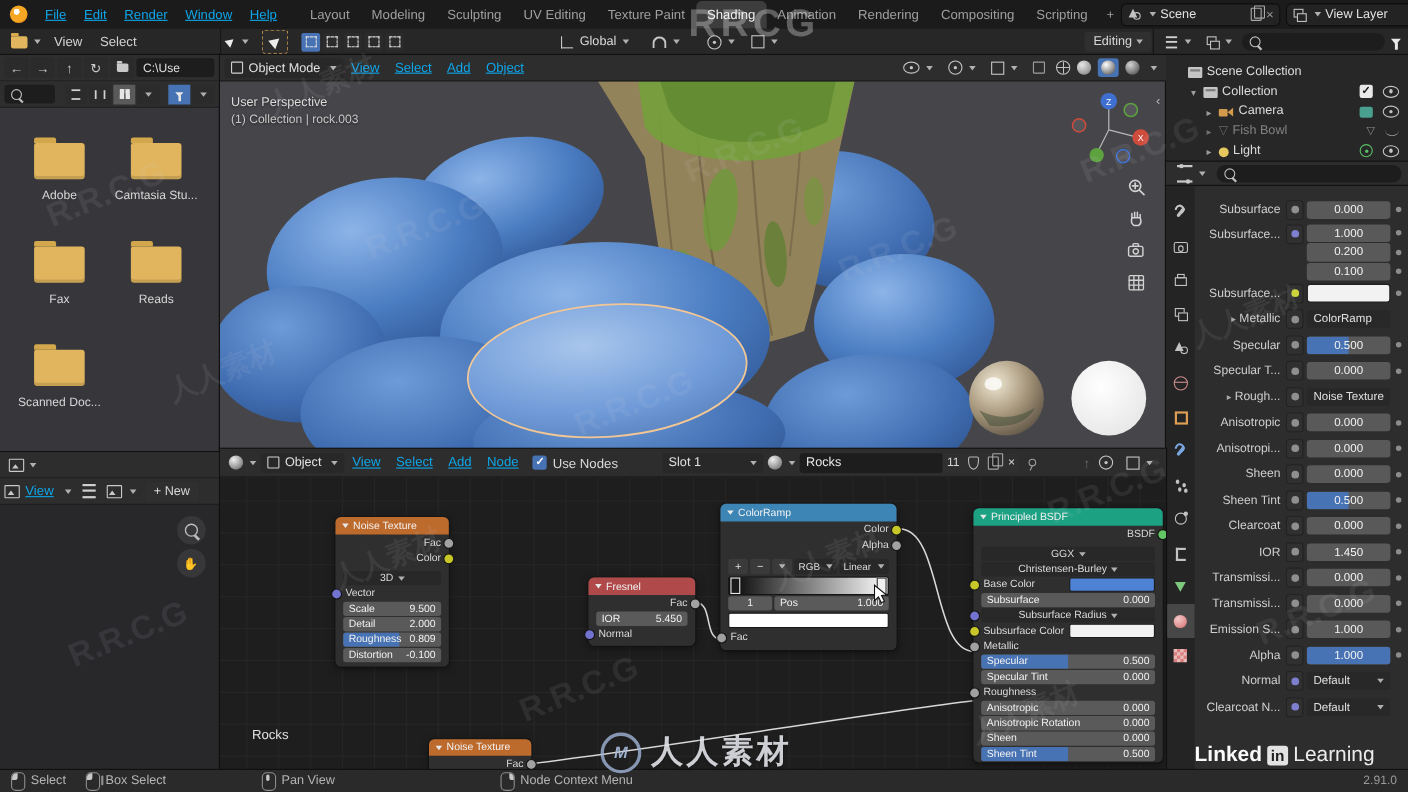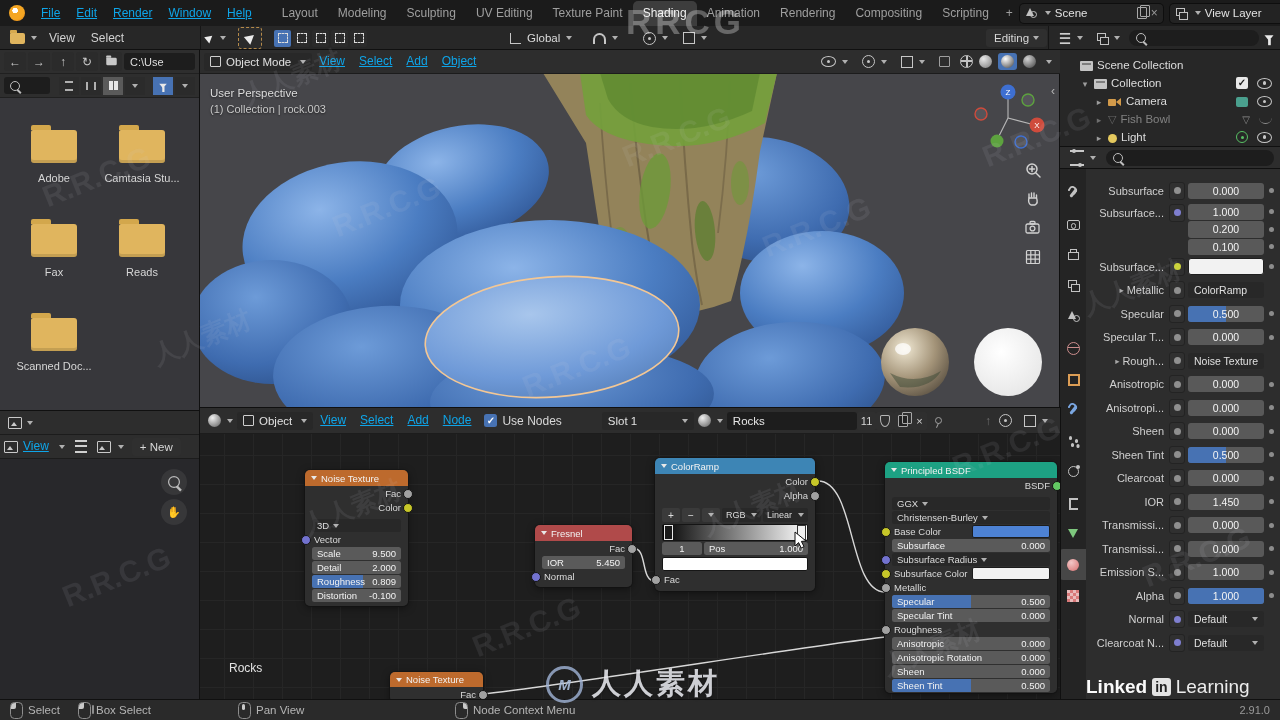--- a/index.html
+++ b/index.html
@@ -201,21 +201,21 @@
   .pin{width:5px;height:5px;border:1.4px solid #9f9f9f;border-radius:50%;position:relative;}
   .pin::after{content:"";position:absolute;left:1px;top:5px;width:1.4px;height:5px;background:#9f9f9f;transform:rotate(25deg);}
   .node{position:absolute;background:rgba(48,48,48,.96);border-radius:5px;box-shadow:0 2px 8px rgba(0,0,0,.45),0 0 0 1px #1a1a1a;font-size:9.5px;color:#dcdcdc;}
   .nhead{height:16px;border-radius:5px 5px 0 0;display:flex;align-items:center;padding:0 6px;gap:4px;color:#f2f2f2;font-size:9.5px;white-space:nowrap;}
   .nhead .tri{width:0;height:0;border-left:3px solid transparent;border-right:3px solid transparent;border-top:4px solid #e8e8e8;flex:none;}
   .nrow{position:relative;height:13px;margin:1px 7px;display:flex;align-items:center;}
   .nout{justify-content:flex-end;color:#d8d8d8;}
   .nslider{background:#5a5a5a;border-radius:2.5px;justify-content:space-between;padding:0 5px;overflow:hidden;}
   .nslider .nl,.nslider .nv{position:relative;z-index:1;color:#f2f2f2;}
   .nfill{position:absolute;left:0;top:0;bottom:0;background:#4772b3;z-index:0;}
-  .ndd{background:#282828;border-radius:2.5px;justify-content:flex-start;padding:0 5px;color:#dcdcdc;}
+  .ndd{background:#282828;border-radius:2.5px;justify-content:center;padding:0 5px;color:#dcdcdc;}
   .nlabel{padding-left:2px;}
   .ncolor{justify-content:space-between;padding-left:2px;}
   .nswatch{width:76px;height:11px;border-radius:2px;border:1px solid #1c1c1c;}
   .sock{position:absolute;width:8px;height:8px;border-radius:50%;border:1px solid #141414;top:50%;margin-top:-4.5px;z-index:3;}
   .sock.l{left:-11.5px;}
   .sock.r{right:-11.5px;}
   .ngap{height:3px;}
   #cr-controls{display:flex;gap:2px;margin:2px 7px;height:14px;}
   #cr-controls .cbtn{background:#3a3a3a;border-radius:2px;flex:none;width:18px;display:flex;align-items:center;justify-content:center;color:#e0e0e0;font-size:10px;}
   #cr-controls .cdd{background:#282828;border-radius:2px;display:flex;align-items:center;justify-content:space-between;padding:0 4px;font-size:9px;color:#dcdcdc;}

